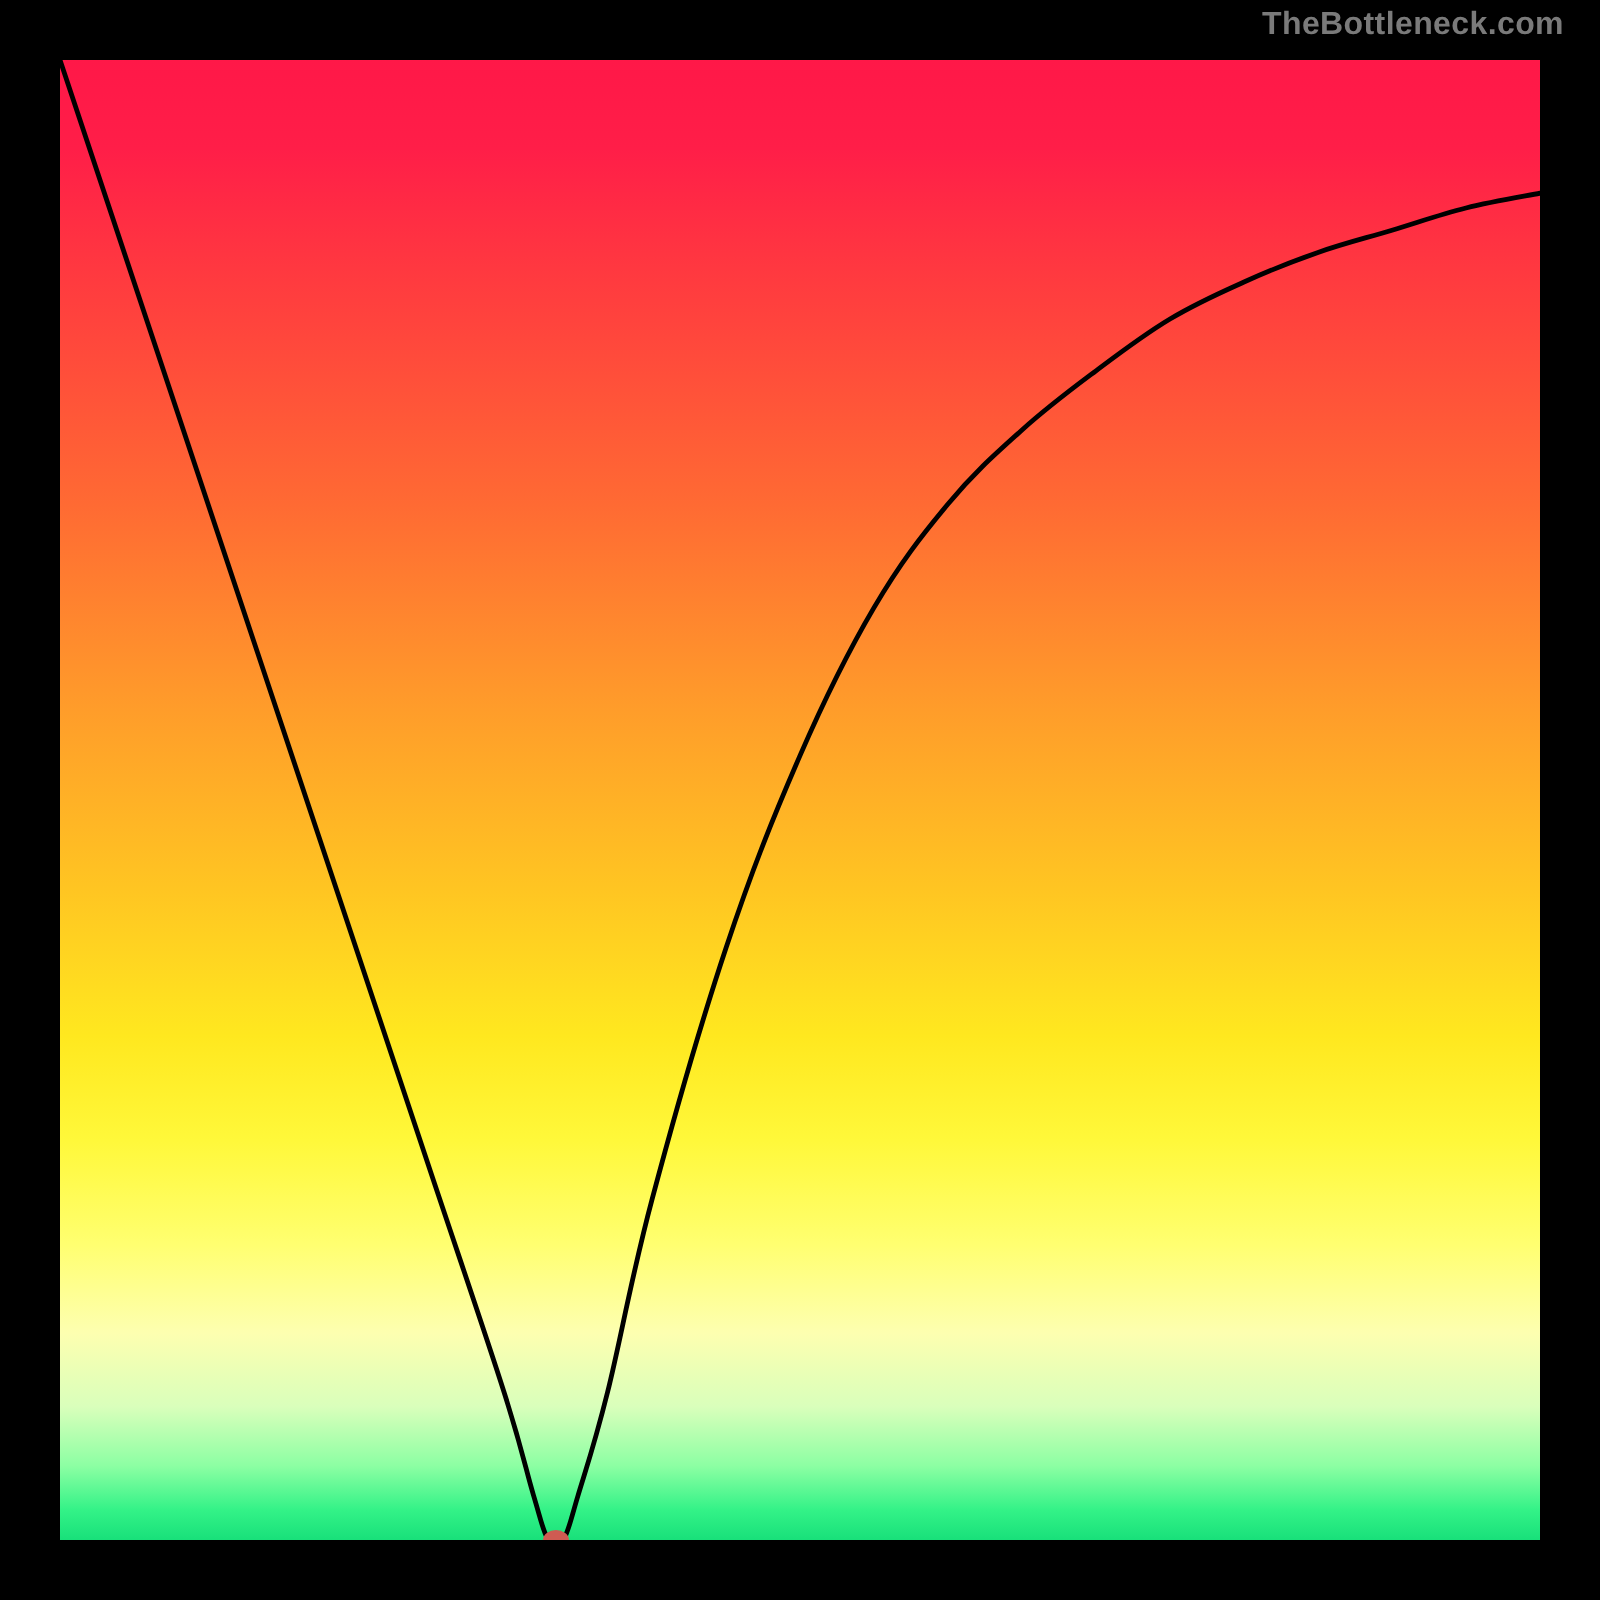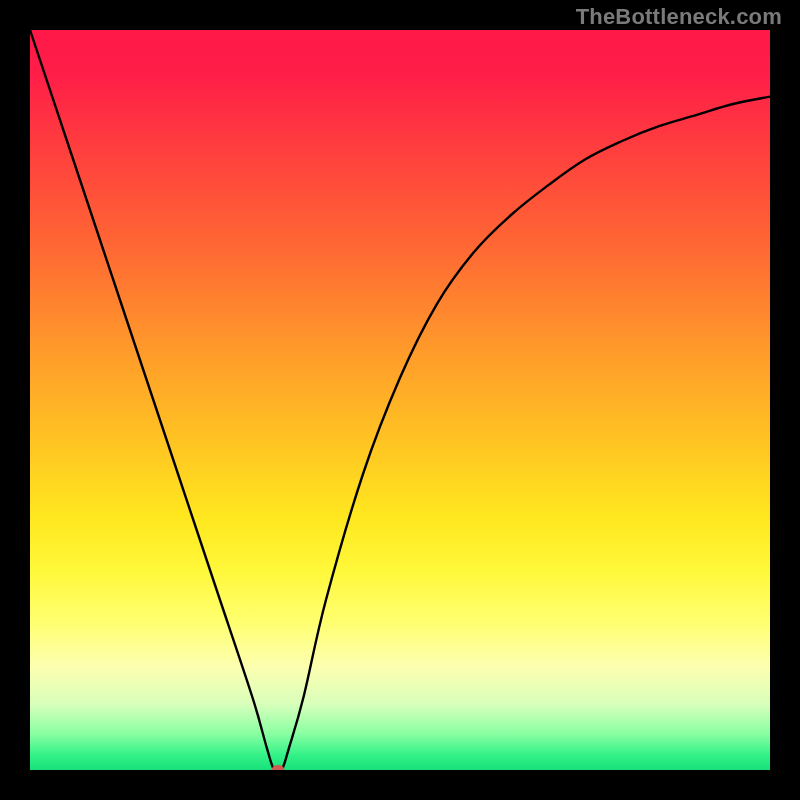--- a/index.html
+++ b/index.html
@@ -15,21 +15,21 @@
     position: relative;
     width: 800px;
     height: 800px;
     background: #000;
   }
   .watermark {
     position: absolute;
     top: 4px;
     right: 18px;
     color: #7a7a7a;
-    font-size: 22px;
+    font-size: 16px;
     font-weight: 600;
     letter-spacing: 0.2px;
     user-select: none;
   }
   .plot {
     position: absolute;
     left: 30px;
     top: 30px;
     width: 740px;
     height: 740px;

